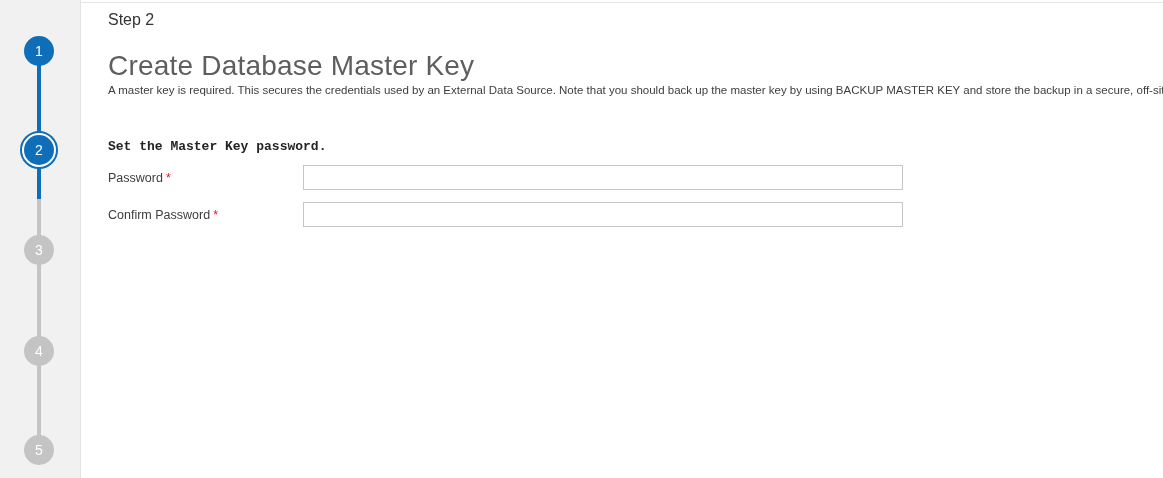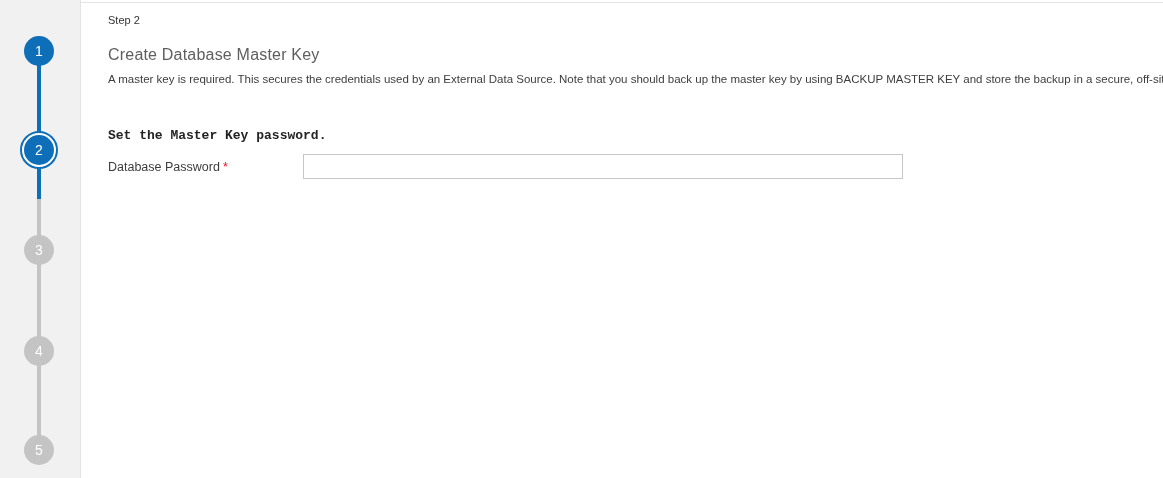--- a/index.html
+++ b/index.html
@@ -48,23 +48,23 @@
     display: flex; align-items: center; justify-content: center;
     font-size: 14px;
   }
 
   
   .content-panel {
     position: absolute; left: 81px; top: 2px; right: 0; bottom: 0;
     background: #ffffff; border-top: 1px solid #e4e4e4;
     padding: 10px 0 0 27px; box-sizing: border-box;
   }
-  .step-label { font-size: 11px; line-height: 14px; color: #333333; }
+  .step-label { font-size: 16px; line-height: 14px; color: #333333; }
   .page-title {
-    margin-top: 15px; font-size: 16px; line-height: 26px;
+    margin-top: 26px; font-size: 28px; line-height: 26px;
     font-weight: 300; color: #5e5e5e; letter-spacing: 0.2px;
   }
   .page-desc {
     margin-top: 4px; font-size: 11.5px; line-height: 14px;
     color: #3d3d3d; white-space: nowrap;
   }
   .section-heading {
     margin-top: 42px; font-size: 13px; line-height: 16px;
     font-weight: 700; color: #232323; font-family: Liberation Mono, monospace;
   }
@@ -102,22 +102,28 @@
 </div>
 
 <div class="content-panel">
   <div class="step-label">Step 2</div>
   <div class="page-title">Create Database Master Key</div>
   <div class="page-desc">A master key is required. This secures the credentials used by an External Data Source. Note that you should back up the master key by using BACKUP MASTER KEY and store the backup in a secure, off-site location.</div>
 
   <div class="section-heading">Set the Master Key password.</div>
 
   <div class="form-area">
+    <div class="form-row">
+      <div class="form-label">
+        <span>Password</span><span class="required-marker">*</span>
+      </div>
+      <input class="text-input" type="password" value="" style="">
+    </div>
 
     <div class="form-row">
       <div class="form-label">
-        <span>Database Password</span><span class="required-marker">*</span>
+        <span>Confirm Password</span><span class="required-marker">*</span>
       </div>
       <input class="text-input" type="password" value="" style="">
     </div>
   </div>
 
 </div>
 
 </body></html>

